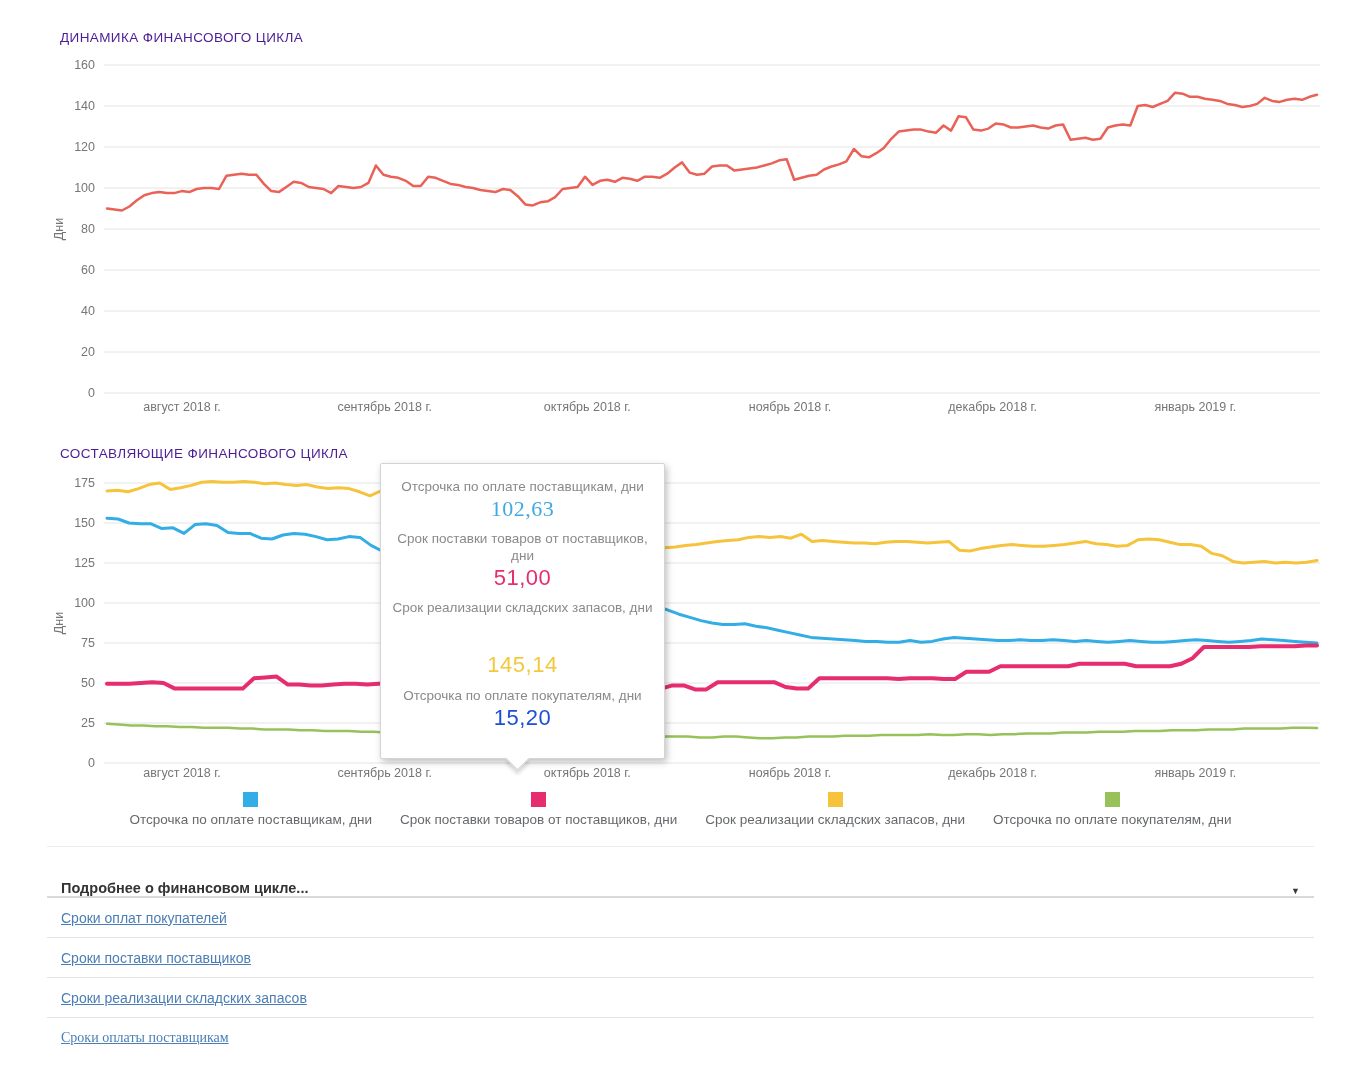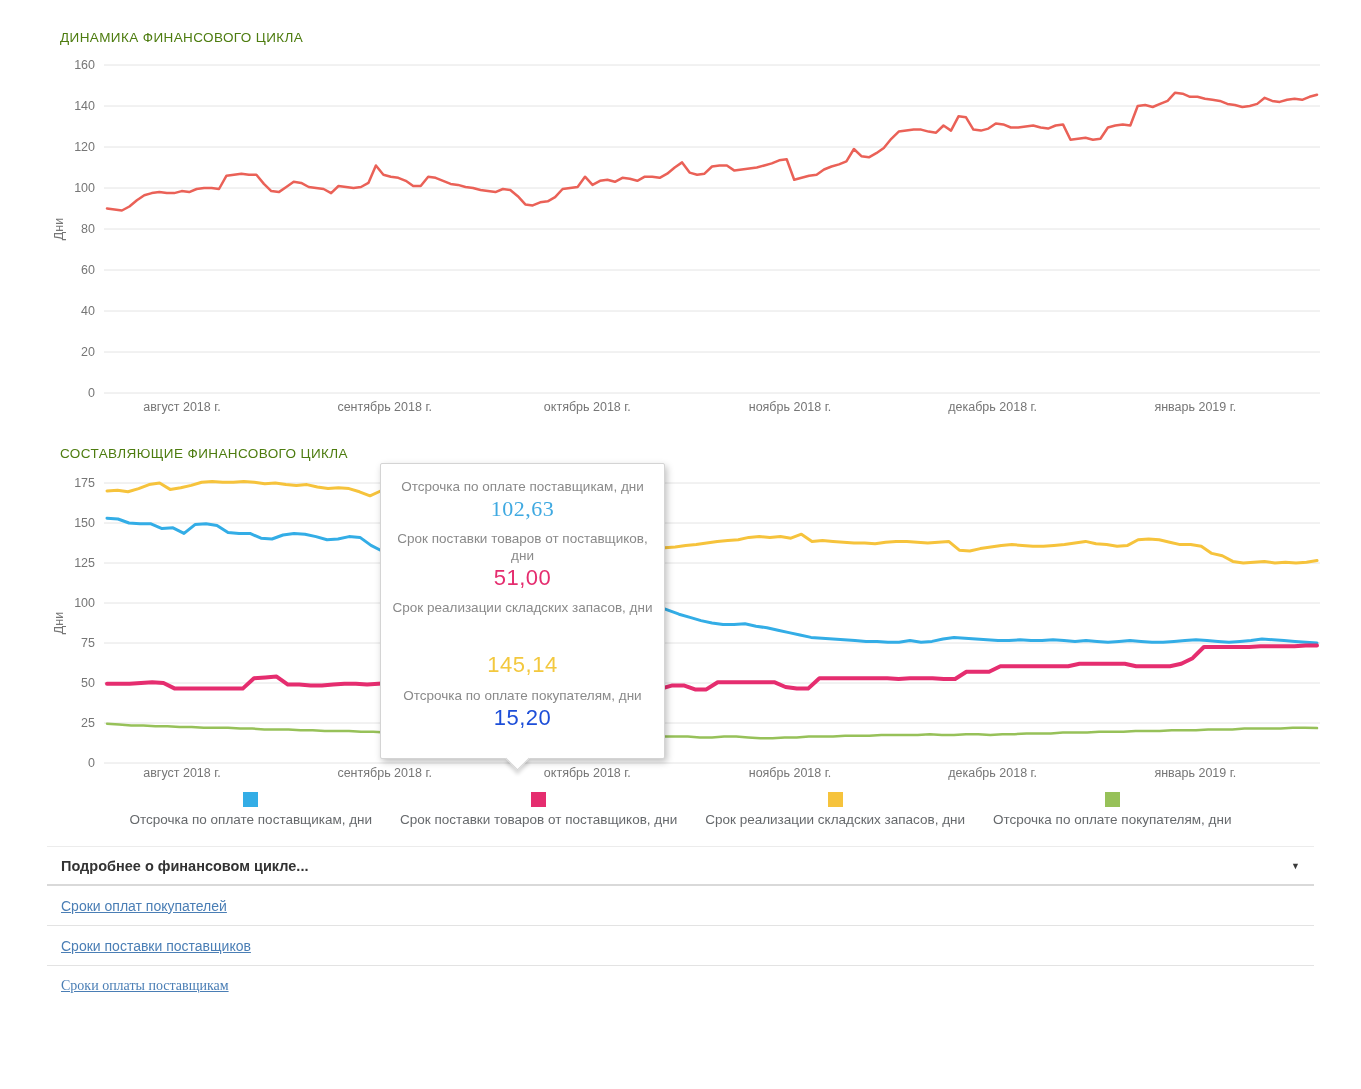--- a/index.html
+++ b/index.html
@@ -1,21 +1,21 @@
 <!DOCTYPE html>
 <html><head>
 <meta charset="utf-8">
 <style>
   * { box-sizing: border-box; margin: 0; padding: 0; }
   body { background:#fff; font-family:"Liberation Sans", sans-serif; }
   .page { position:relative; width:1361px; height:1089px; background:#fff; overflow:hidden; }
   #charts-svg { position:absolute; left:0; top:0; }
 
   .chart-title {
-    position:absolute; left:60px; font-size:13.5px; color:#4d7c0f;
+    position:absolute; left:60px; font-size:13.5px; color:#4c1d95;
     letter-spacing:0.4px; text-transform:uppercase;
   }
 
   .svg-tick { font-family:"Liberation Sans", sans-serif; font-size:12.5px; fill:#767676; }
   .svg-month { font-family:"Liberation Sans", sans-serif; font-size:12.5px; fill:#767676; }
   .svg-ylabel { font-family:"Liberation Sans", sans-serif; font-size:12.5px; fill:#767676; }
 
   .tooltip {
     position:absolute; left:380px; top:463px; width:285px;
     background:#fff; border:1px solid #d4d4d4; border-radius:2px;
@@ -36,22 +36,22 @@
   .legend {
     position:absolute; left:0; top:792px; width:100%;
     display:flex; justify-content:center; align-items:flex-start; gap:28px; z-index:2;
   }
   .legend-item { display:flex; flex-direction:column; align-items:center; cursor:pointer; }
   .legend-swatch { width:15px; height:15px; margin-bottom:5px; }
   .legend-label { font-size:13.5px; color:#66696c; white-space:nowrap; }
 
   .details { position:absolute; left:47px; top:846px; width:1267px; }
   .details-header {
-    display:flex; align-items:center; justify-content:space-between;
-    height:40px; padding:12px 14px; border-top:1px solid #ececec;
+    display:flex; align-items:flex-end; justify-content:space-between;
+    height:52px; padding:0 14px; border-top:1px solid #ececec;
     border-bottom:2px solid #d9d9d9; cursor:pointer;
   }
   .details-header-label { font-size:14.5px; font-weight:bold; color:#333; }
   .caret { font-size:9px; color:#3a3a3a; }
   .details-row { height:40px; display:flex; align-items:center; padding:10px 14px; border-bottom:1px solid #e3e3e3; }
   .details-row:last-child { border-bottom:none;font-family:Liberation Serif, serif; }
   .details-link { font-size:14px; color:#4a7eb5; text-decoration:underline; cursor:pointer; }
 </style>
 </head>
 <body>
@@ -161,17 +161,20 @@
       <span class="details-header-label">Подробнее о финансовом цикле...</span>
       <span class="caret">▼</span>
     </div>
     <div class="details-row">
       <a class="details-link">Сроки оплат покупателей</a>
     </div>
     <div class="details-row">
       <a class="details-link">Сроки поставки поставщиков</a>
     </div>
     <div class="details-row">
+      <a class="details-link">Сроки реализации складских запасов</a>
+    </div>
+    <div class="details-row">
       <a class="details-link">Сроки оплаты поставщикам</a>
     </div>
   </div>
 
 </div>
 
 </body></html>

